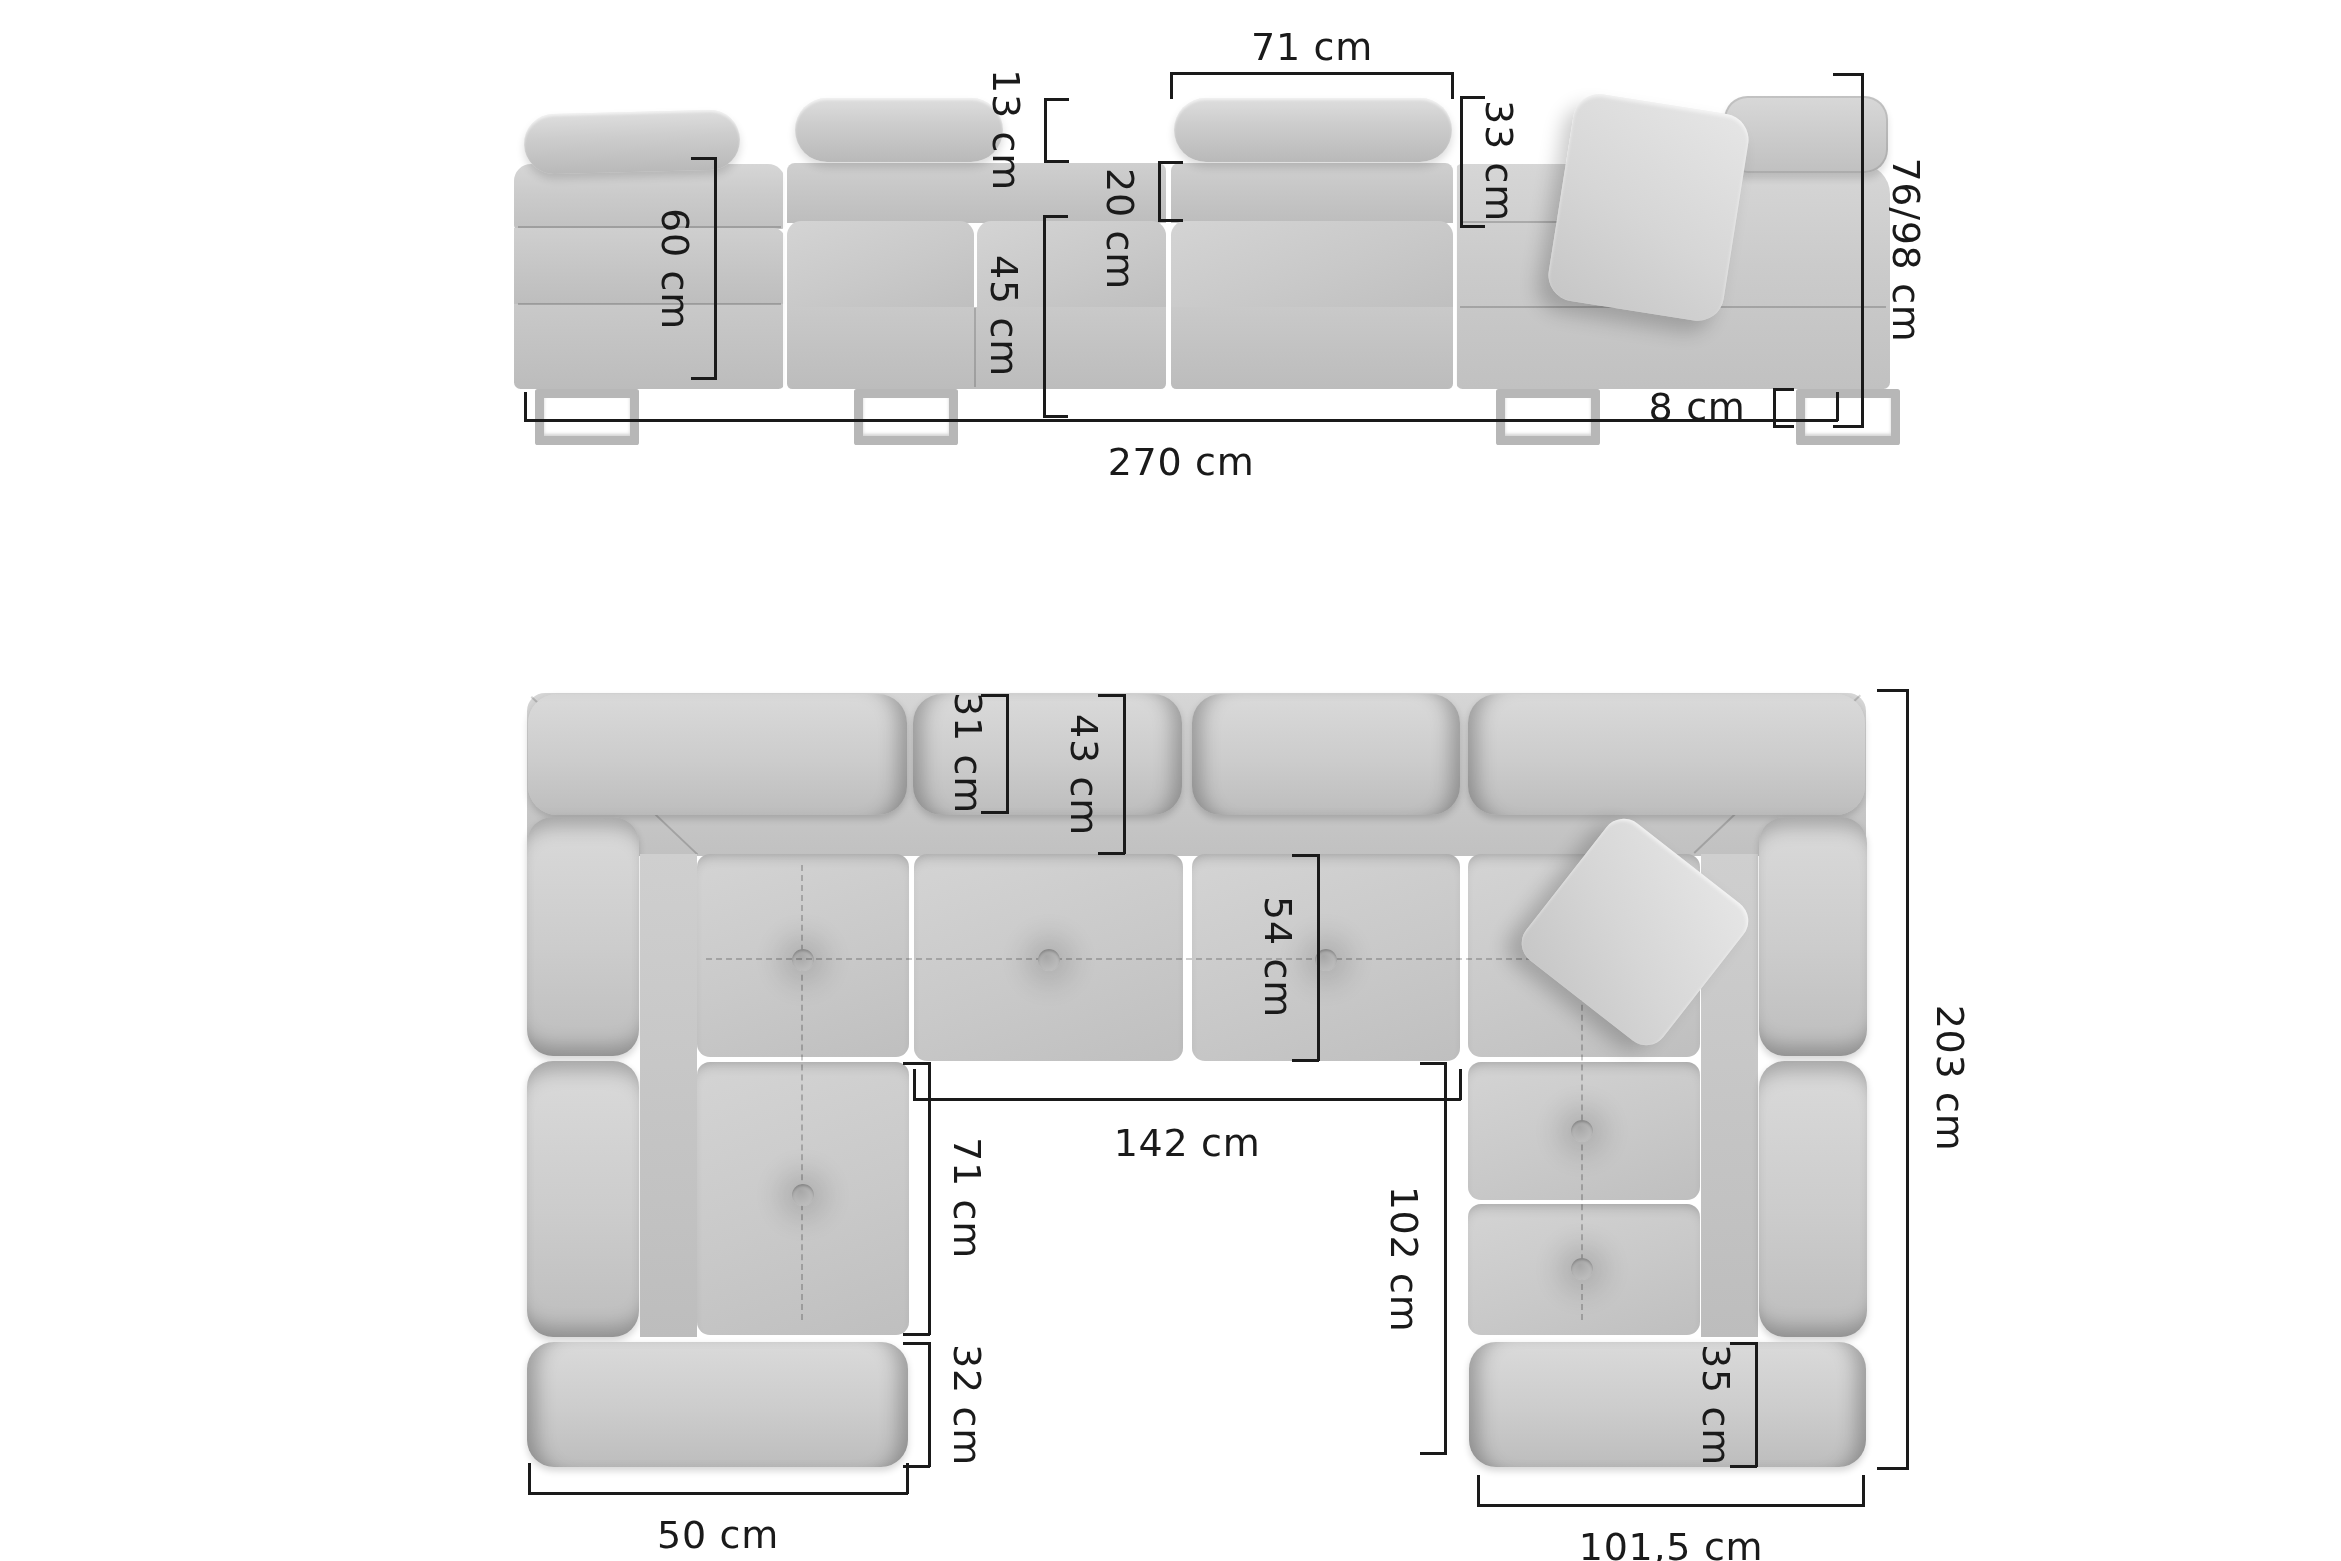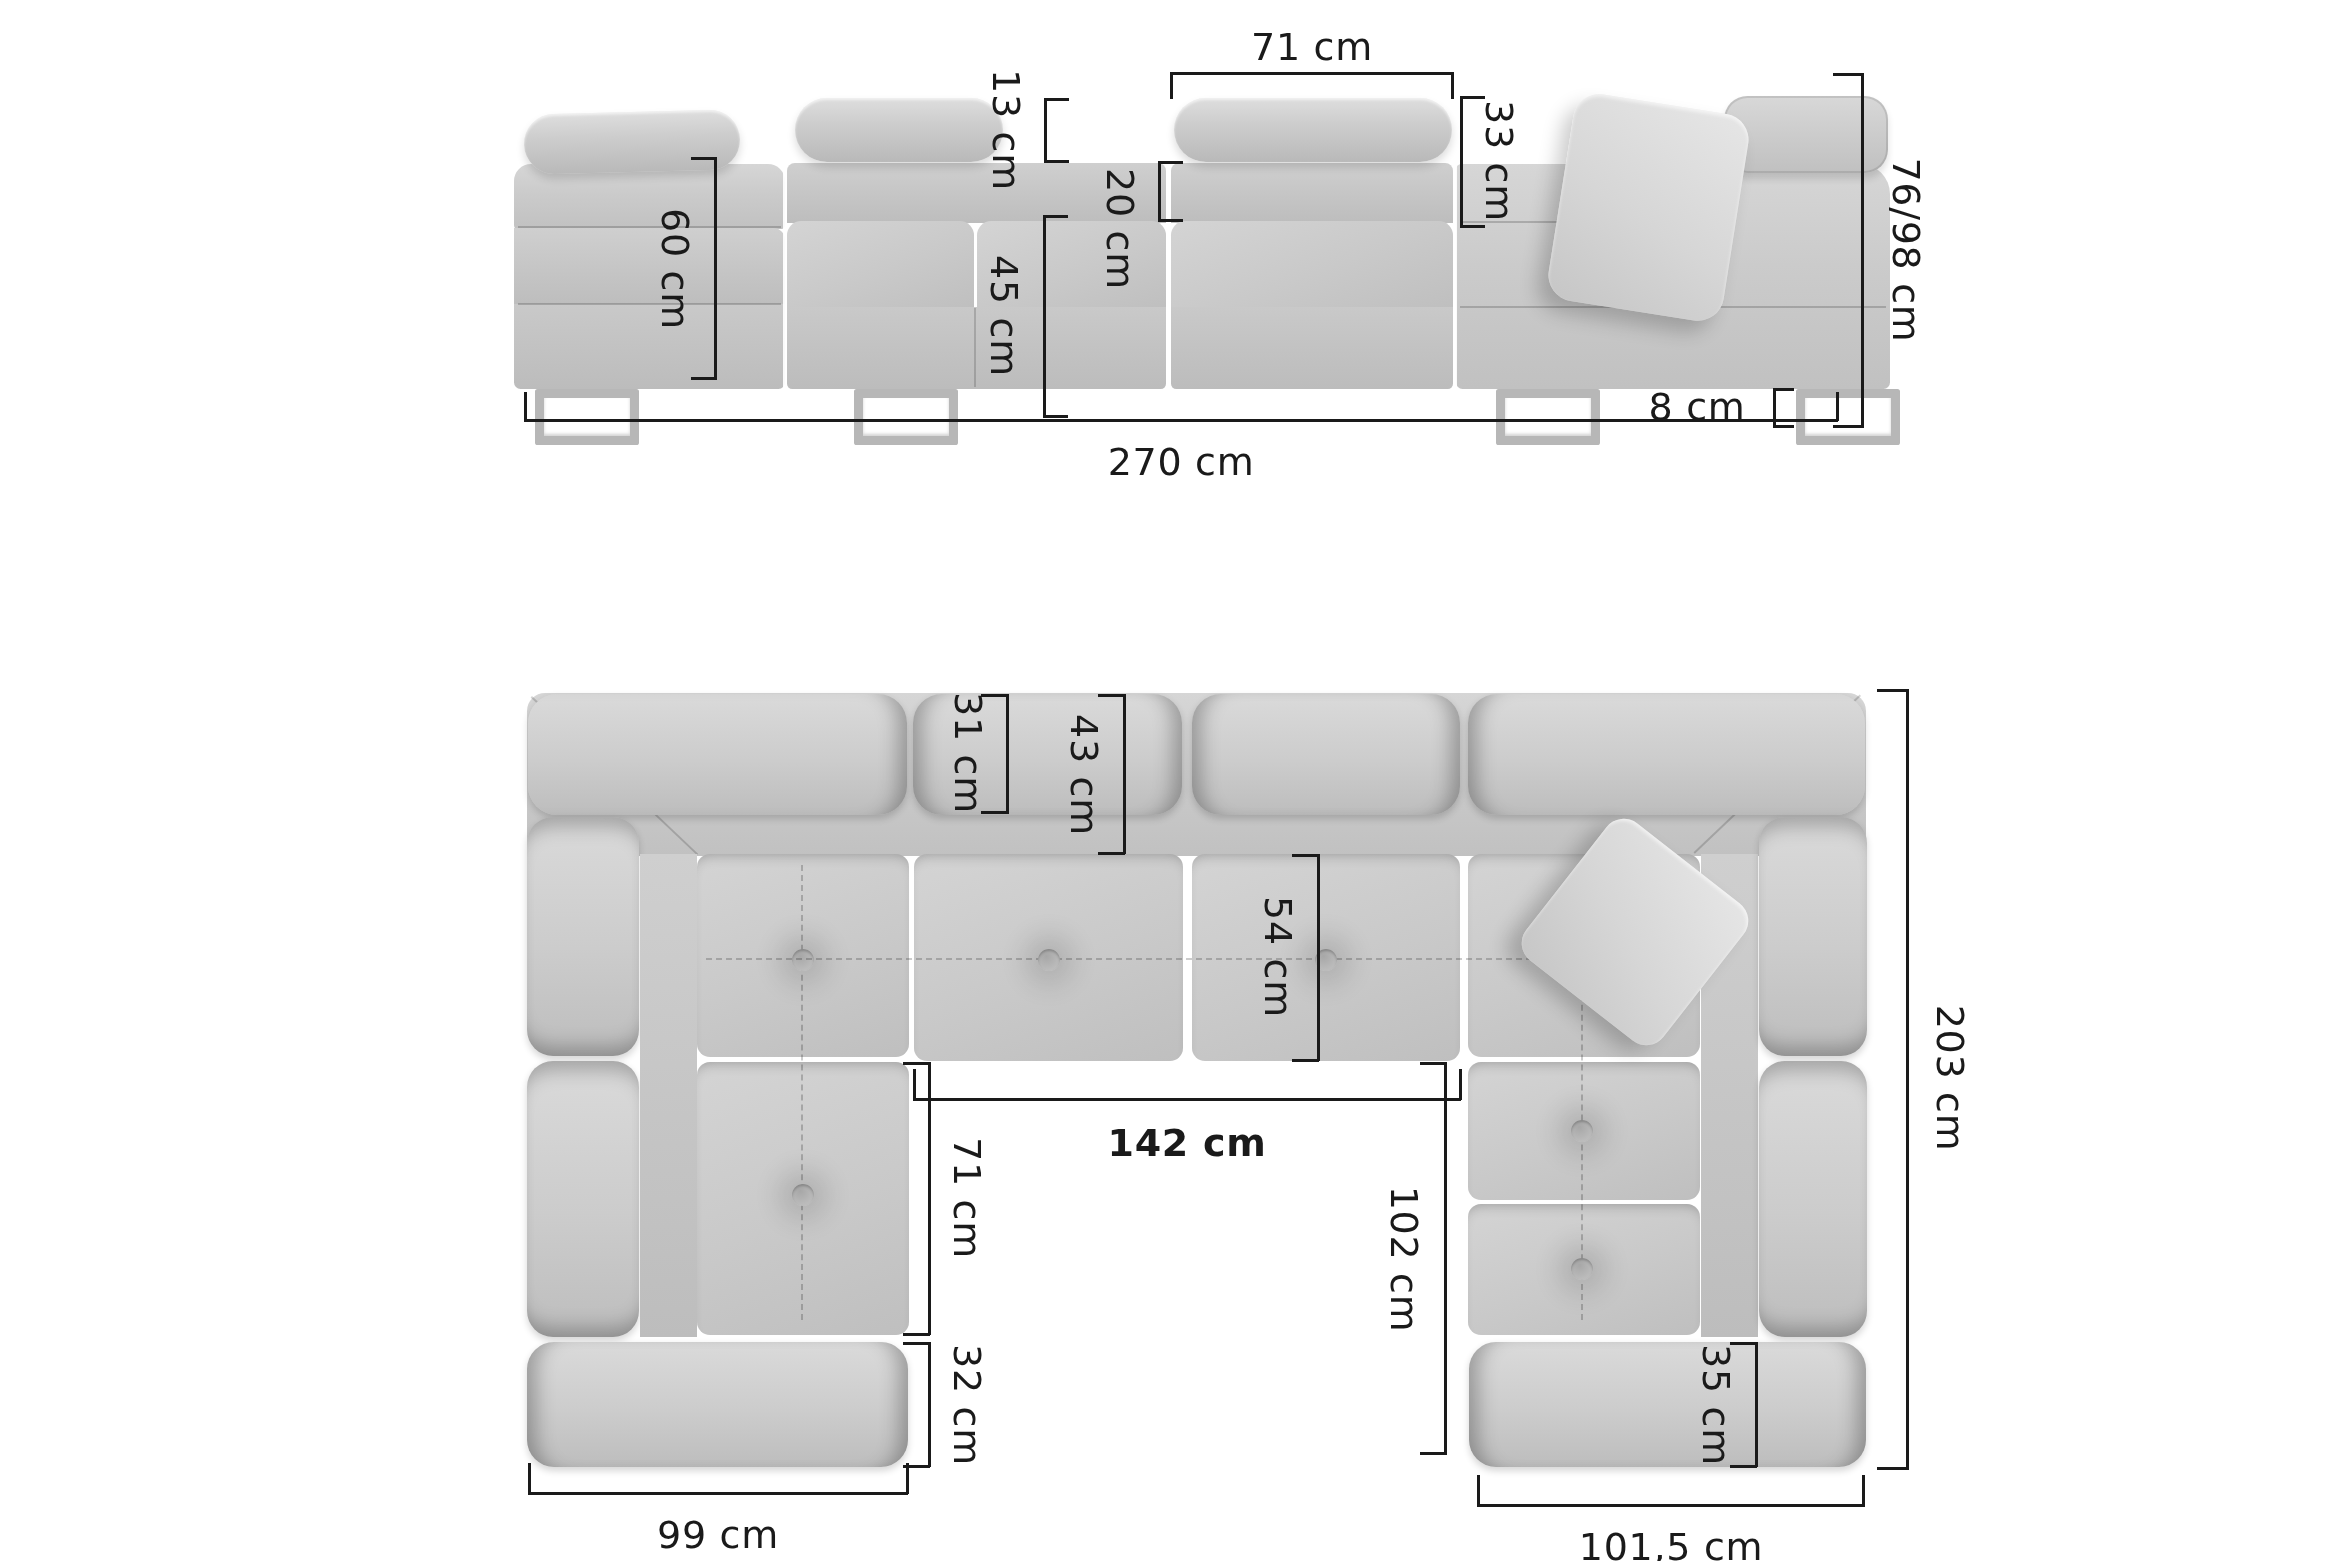--- a/index.html
+++ b/index.html
@@ -184,36 +184,36 @@
     <div class="lbl v" style="left:1084px;top:281px;">43 cm</div>
 
     <div class="dl" style="left:1317px;top:360px;width:2.6px;height:207px;"></div>
     <div class="dl" style="left:1292px;top:360px;width:27px;height:2.6px;"></div>
     <div class="dl" style="left:1292px;top:565px;width:27px;height:2.6px;"></div>
     <div class="lbl v" style="left:1278px;top:463px;">54 cm</div>
 
     <div class="dl" style="left:913px;top:604px;width:548px;height:2.6px;"></div>
     <div class="dl" style="left:913px;top:575px;width:2.6px;height:31px;"></div>
     <div class="dl" style="left:1459px;top:575px;width:2.6px;height:31px;"></div>
-    <div class="lbl" style="left:1187px;top:649px;font-weight:bold;">142 cm</div>
+    <div class="lbl" style="left:1187px;top:649px;">142 cm</div>
 
     <div class="dl" style="left:928px;top:568px;width:2.6px;height:273px;"></div>
     <div class="dl" style="left:903px;top:568px;width:27px;height:2.6px;"></div>
     <div class="dl" style="left:903px;top:839px;width:27px;height:2.6px;"></div>
     <div class="lbl v" style="left:967px;top:704px;">71 cm</div>
 
     <div class="dl" style="left:928px;top:848px;width:2.6px;height:125px;"></div>
     <div class="dl" style="left:903px;top:848px;width:27px;height:2.6px;"></div>
     <div class="dl" style="left:903px;top:971px;width:27px;height:2.6px;"></div>
     <div class="lbl v" style="left:967px;top:911px;">32 cm</div>
 
     <div class="dl" style="left:528px;top:998px;width:380px;height:2.6px;"></div>
     <div class="dl" style="left:528px;top:969px;width:2.6px;height:31px;"></div>
     <div class="dl" style="left:906px;top:969px;width:2.6px;height:31px;"></div>
-    <div class="lbl" style="left:718px;top:1041px;">99 cm</div>
+    <div class="lbl" style="left:718px;top:1041px;">50 cm</div>
 
     <div class="dl" style="left:1444px;top:568px;width:2.6px;height:393px;"></div>
     <div class="dl" style="left:1420px;top:568px;width:27px;height:2.6px;"></div>
     <div class="dl" style="left:1420px;top:958px;width:27px;height:2.6px;"></div>
     <div class="lbl v" style="left:1404px;top:765px;">102 cm</div>
 
     <div class="dl" style="left:1755px;top:848px;width:2.6px;height:125px;"></div>
     <div class="dl" style="left:1730px;top:848px;width:27px;height:2.6px;"></div>
     <div class="dl" style="left:1730px;top:971px;width:27px;height:2.6px;"></div>
     <div class="lbl v" style="left:1716px;top:911px;">35 cm</div>

